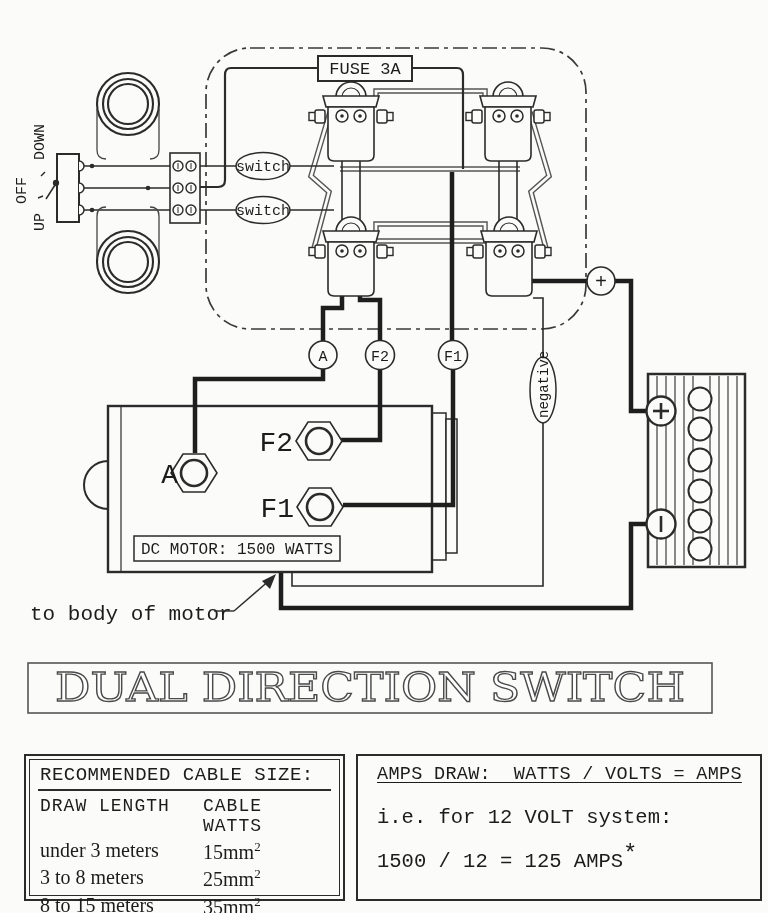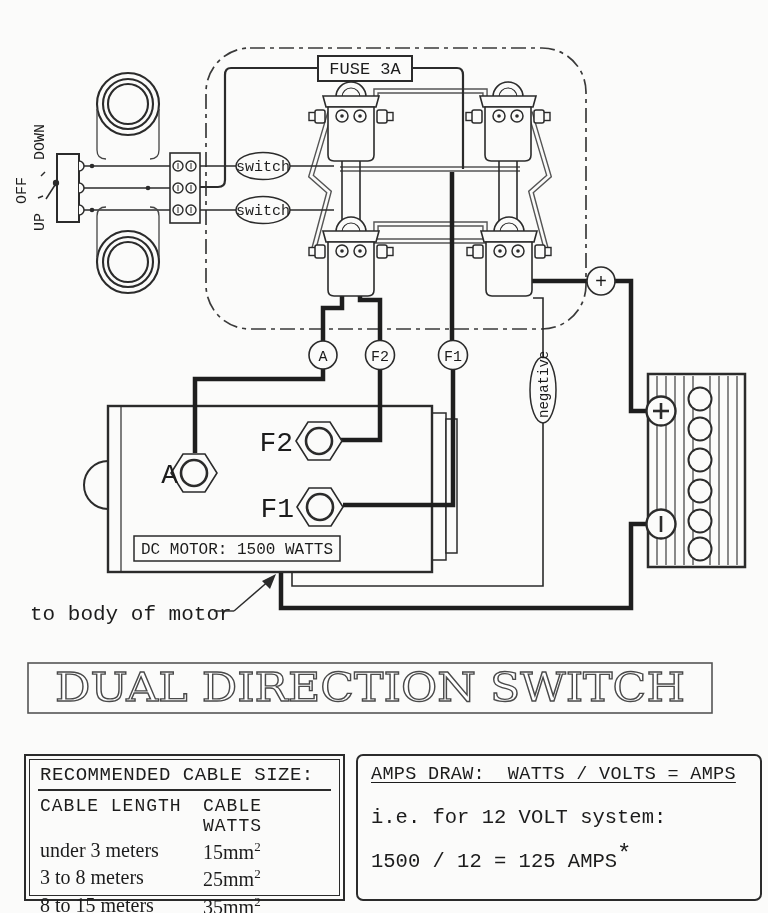--- a/index.html
+++ b/index.html
@@ -8,21 +8,21 @@
   svg{position:absolute;left:0;top:0;}
   svg text{font-family:"Liberation Mono",monospace;fill:#1c1c1c;}
   .banner-text{font-family:"DejaVu Serif",serif;fill:#ffffff;stroke:#4a4a4a;stroke-width:1.3px;}
   .box{position:absolute;box-sizing:border-box;border:2px solid #2b2b2b;background:#fbfbfa;}
   #cable-box{left:24px;top:754px;width:321px;height:147px;padding:3px;}
   #cable-inner{box-sizing:border-box;border:1.5px solid #2b2b2b;width:100%;height:100%;padding:3px 8px 0 8px;}
   #cable-title{font-size:19px;letter-spacing:.5px;border-bottom:2px solid #2b2b2b;padding:1px 0 3px 2px;}
   .cable-hdr{display:grid;grid-template-columns:1fr 128px;font-size:18px;letter-spacing:1px;padding:5px 0 1px 2px;}
   .cable-row{display:grid;grid-template-columns:1fr 128px;font-size:20px;padding:1.5px 0 1.5px 2px;font-family:Liberation Serif, serif;}
   .cable-row sup,.cable-hdr sup{font-size:13px;}
-  #amps-box{left:356px;top:754px;width:406px;height:147px;padding:5px 13px;border-radius:7px;}
+  #amps-box{left:356px;top:754px;width:406px;height:147px;padding:5px 19px;}
   #amps-heading{font-size:18.5px;white-space:pre;text-decoration:underline;text-underline-offset:3px;
                 letter-spacing:.3px;margin:3px 0 4px 0;}
   .amps-line{font-size:20.5px;margin:21px 0;}
   .amps-star{font-size:24px;vertical-align:6px;line-height:0;}
   #amps-footnote{font-size:19px;margin-top:2px;}
 </style>
 </head>
 <body>
 
 <div id="page">
@@ -267,21 +267,21 @@
   <g>
     <rect x="28" y="663" width="684" height="50" fill="#fbfbfa" stroke="#555" stroke-width="1.6"></rect>
     <text x="370" y="701" text-anchor="middle" class="banner-text" font-size="40" textLength="630" lengthAdjust="spacingAndGlyphs">DUAL DIRECTION SWITCH</text>
   </g>
 </svg>
 
 <div class="box" id="cable-box">
   <div id="cable-inner">
     <div id="cable-title">RECOMMENDED CABLE SIZE:</div>
     <div class="cable-hdr">
-      <span>CABLE LENGTH</span>
+      <span>DRAW LENGTH</span>
       <span>CABLE WATTS</span>
     </div>
     <div class="cable-row">
       <span>under 3 meters</span>
       <span><span>15mm</span><sup>2</sup></span>
     </div>
     <div class="cable-row">
       <span>3 to 8 meters</span>
       <span><span>25mm</span><sup>2</sup></span>
     </div>

